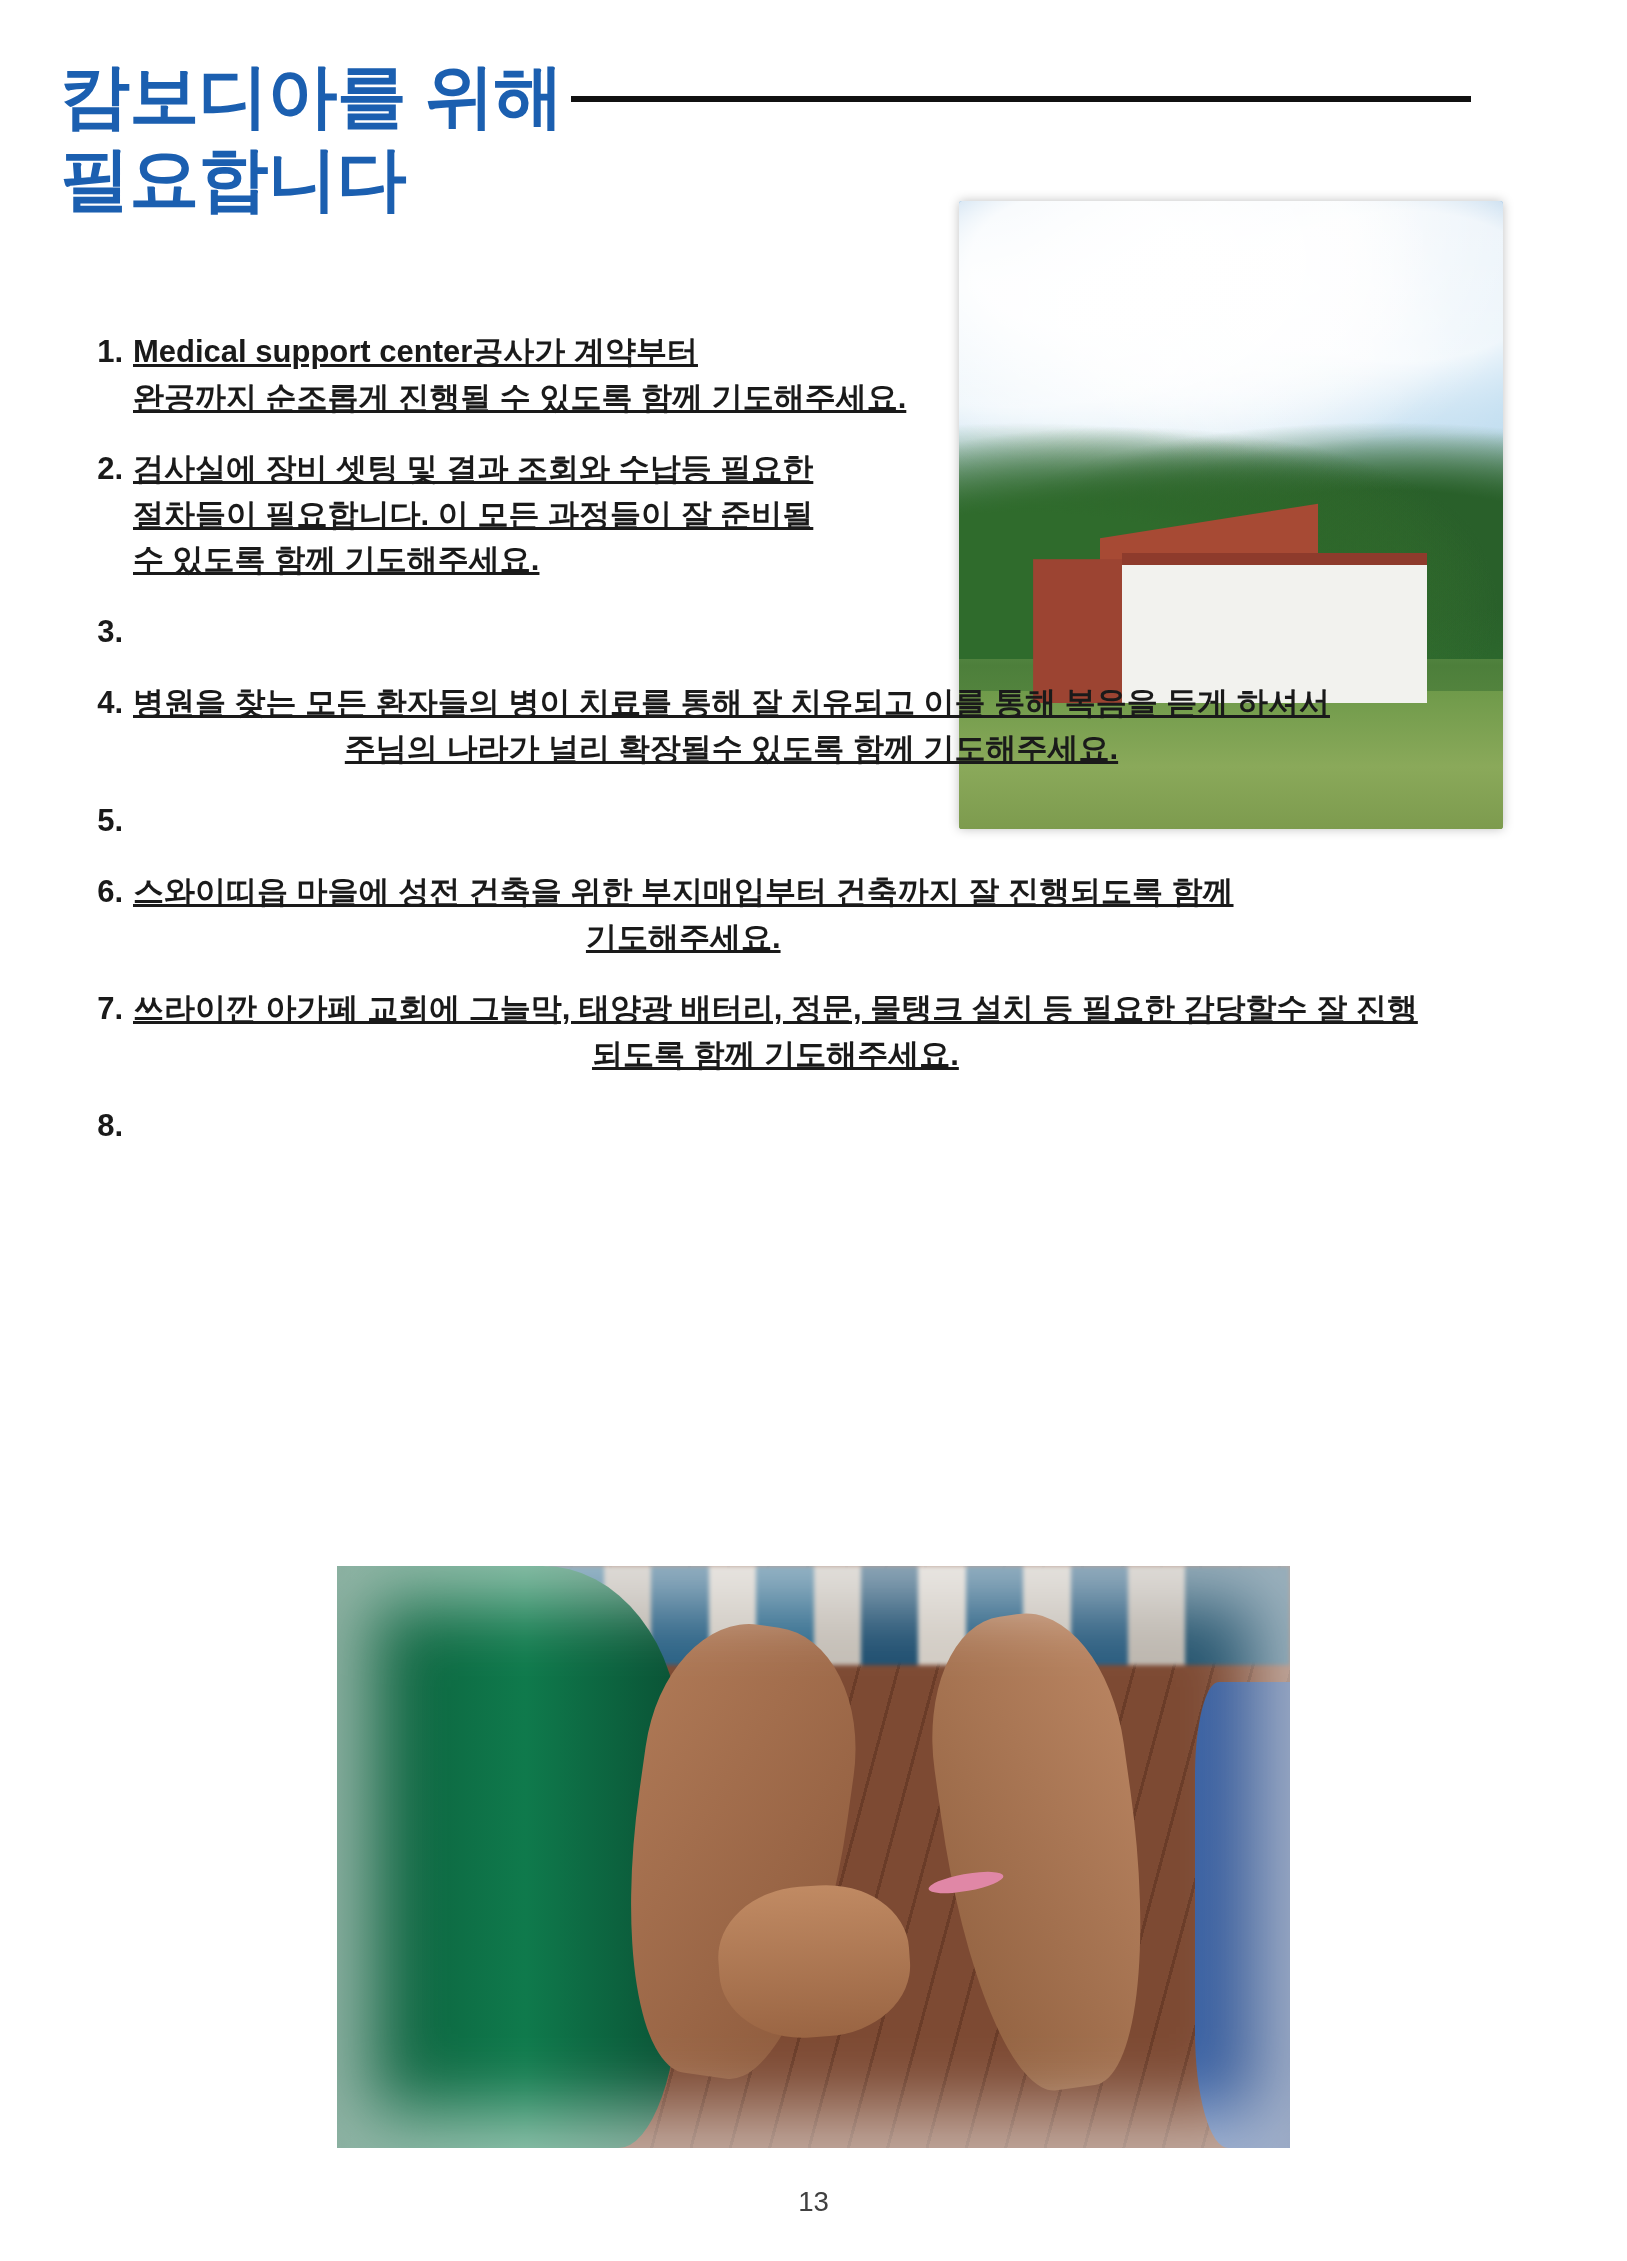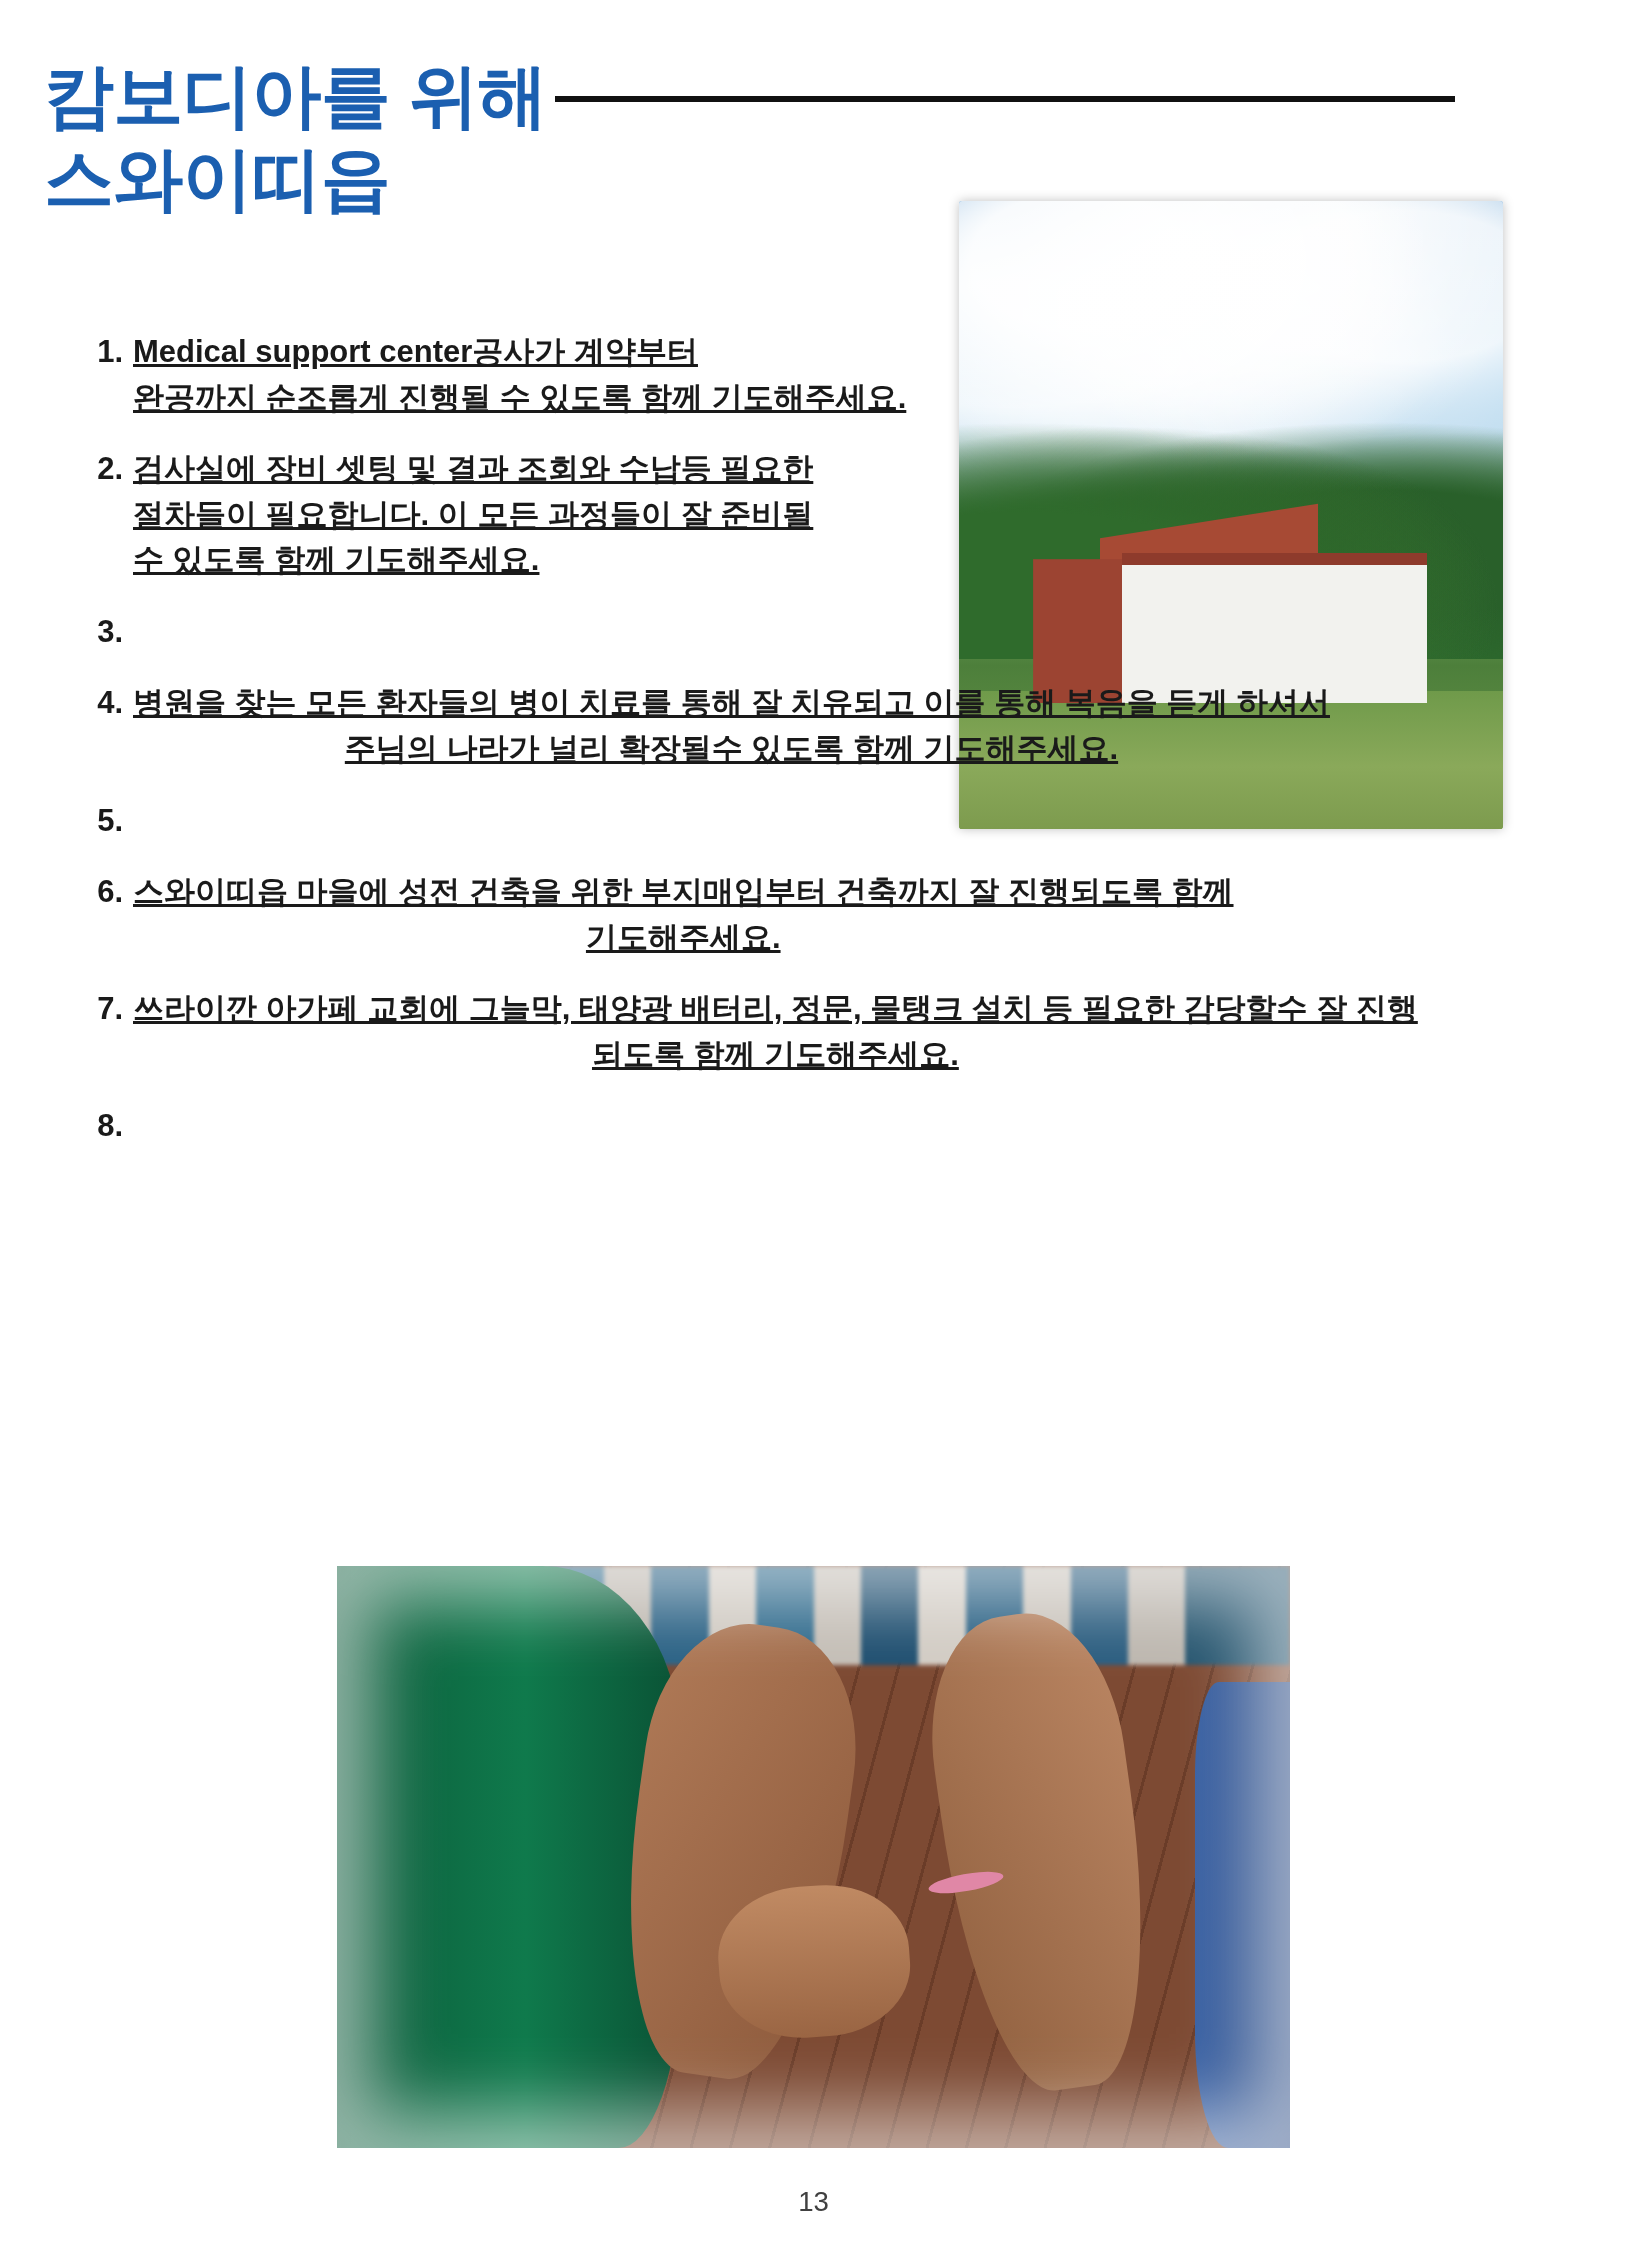--- a/index.html
+++ b/index.html
@@ -12,21 +12,21 @@
     height: 2261px;
     position: relative;
     font-family: "Liberation Sans", "DejaVu Sans", sans-serif;
     color: #1a1a1a;
     overflow: hidden;
   }
 
   
   .title-block {
     position: absolute;
-    left: 44px;
+    left: 60px;
     top: 55px;
     width: 1455px;
   }
   .title-line {
     display: block;
     color: #1b5fb0;
     font-size: 70px;
     line-height: 1.18;
     font-weight: bold;
     letter-spacing: -0.8px;
@@ -202,21 +202,21 @@
   }
 </style>
 </head>
 <body>
 
 <div class="title-block">
   <div class="title-row">
     <span class="title-line">캄보디아를 위해</span>
     <span class="title-rule"></span>
   </div>
-  <span class="title-line">스와이띠읍</span>
+  <span class="title-line">필요합니다</span>
 </div>
 
 <div class="photo-clinic">
   <div class="clouds"></div>
   <div class="treeline"></div>
   <div class="ground"></div>
   <div class="roof"></div>
   <div class="building"></div>
 </div>
 

